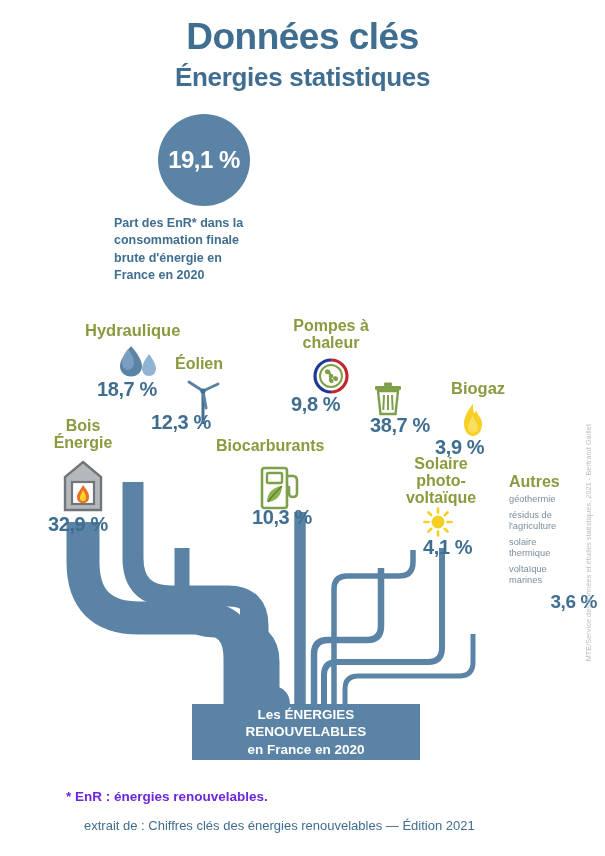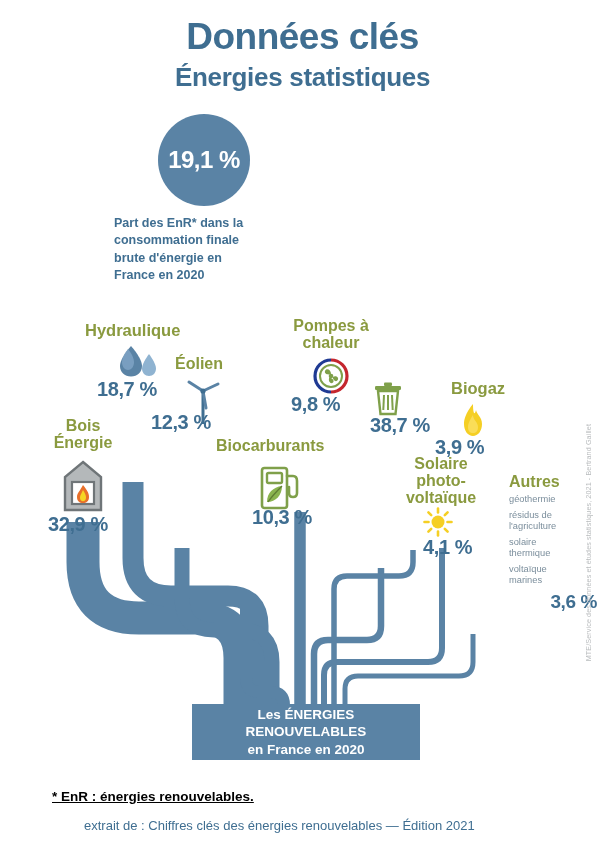--- a/index.html
+++ b/index.html
@@ -69,21 +69,21 @@
     position:absolute;left:192px;top:704px;width:228px;height:56px;
     background:#5a83a5;
     display:flex;align-items:center;justify-content:center;
   }
   #plaque .ptxt{
     color:#ffffff;text-align:center;font-weight:bold;font-size:13.5px;line-height:1.28;
     white-space:pre-line;
   }
 
   
-  #fn1{position:absolute;left:52px;top:789px;font-size:13.5px;font-weight:bold;color:#000000;text-decoration:underline;}
+  #fn1{position:absolute;left:66px;top:789px;font-size:13.5px;font-weight:bold;color:#6d28d9;}
   #fn2{position:absolute;left:84px;top:818px;font-size:13px;color:#3f6e91;}
 
   
   #credit{
     position:absolute;left:584px;top:424px;
     transform-origin:left top;
     transform:rotate(-90deg) translate(-100%,0);
     white-space:nowrap;
     font-size:7.2px;color:#b9bcbe;letter-spacing:0.1px;
   }

